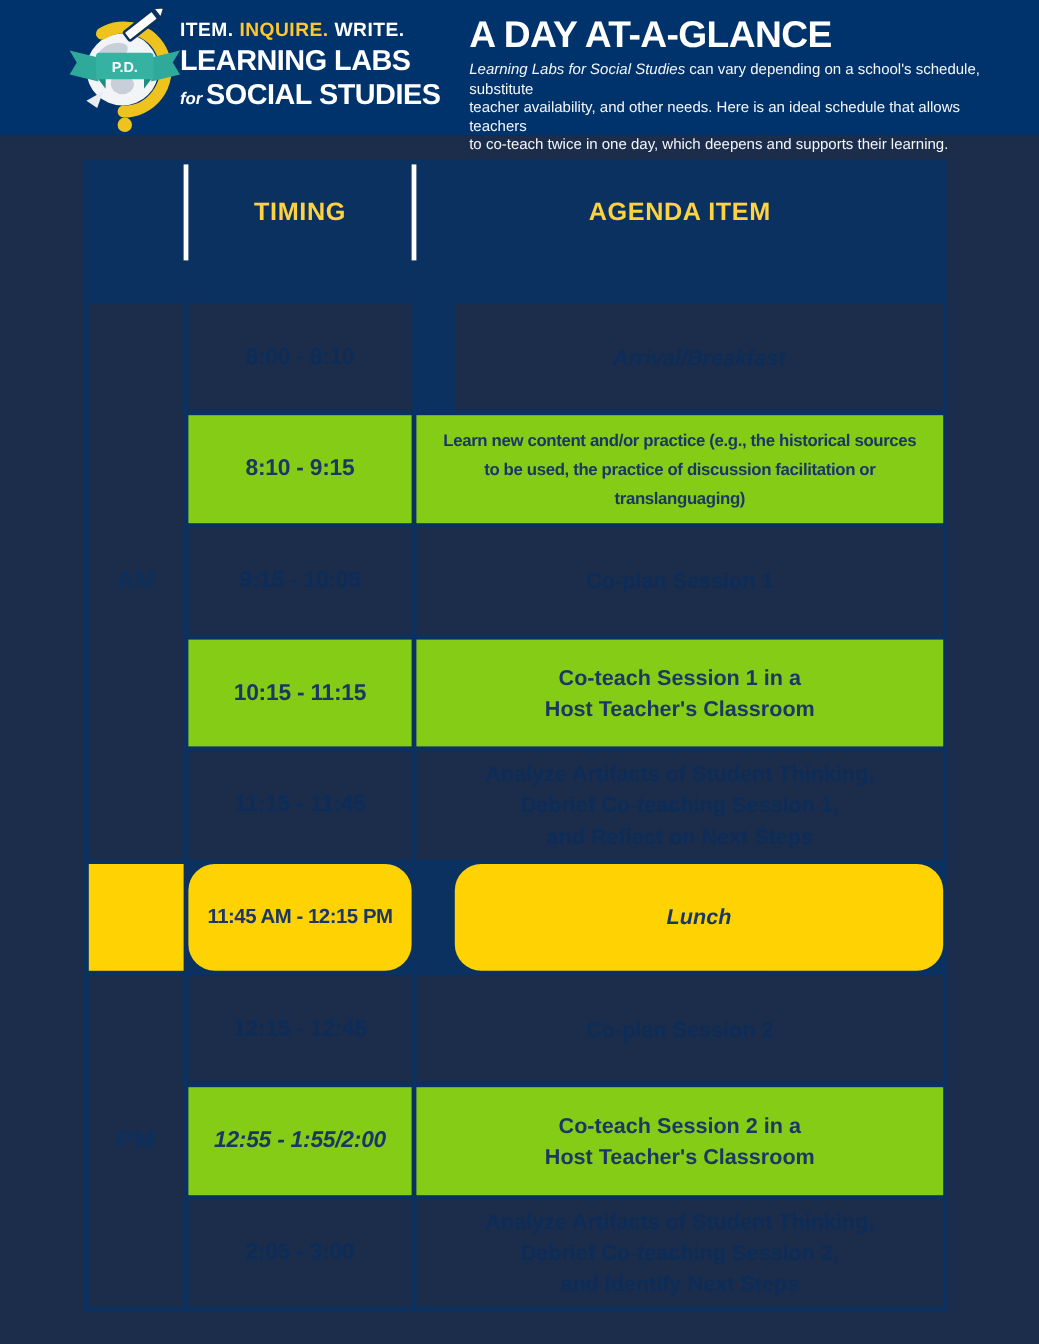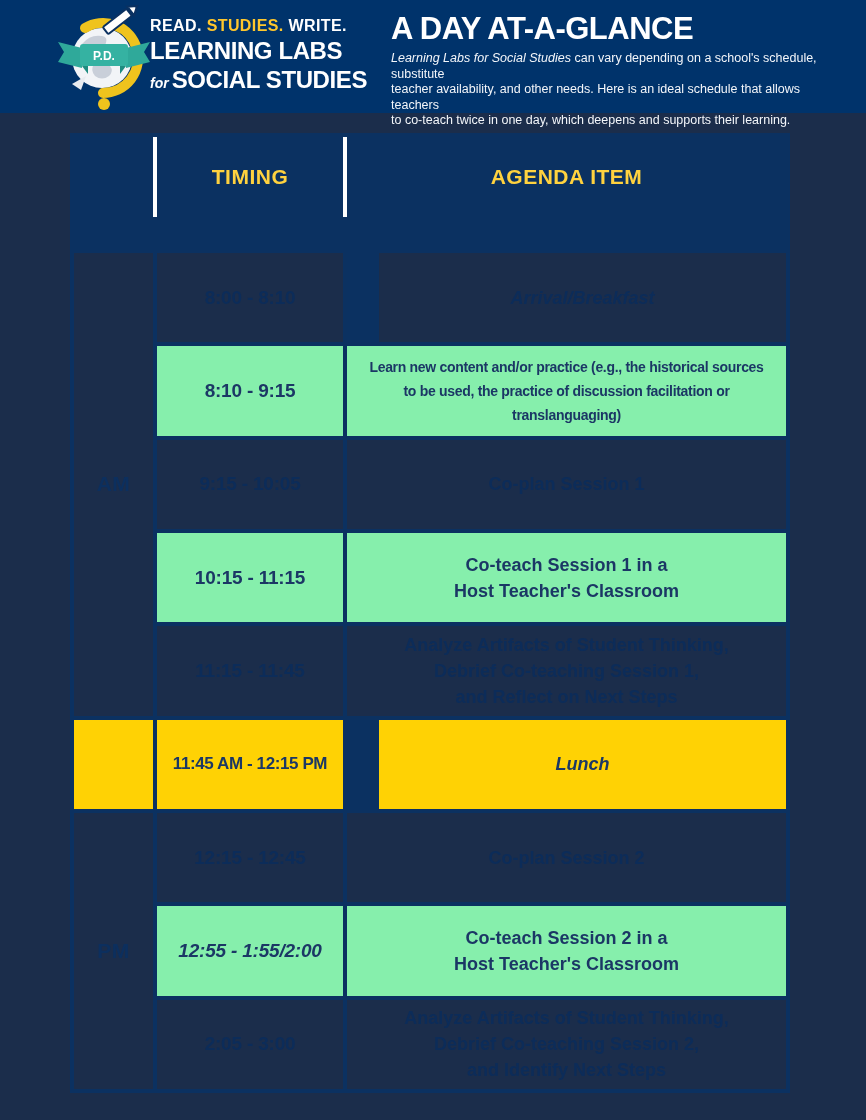--- a/index.html
+++ b/index.html
@@ -44,22 +44,22 @@
     grid-column:1;background:#1B2D4B;color:#0C2F5E;
     font-size:21px;font-weight:bold;letter-spacing:.5px;}
   .glabel.am{grid-row:1 / span 5;}
   .glabel.lunchcell{grid-row:6;background:#FFD204;}
   .glabel.pm{grid-row:7 / span 3;}
   .cell{display:flex;align-items:center;justify-content:center;
     text-align:center;font-weight:bold;padding:4px 6px;box-sizing:border-box;}
   .cell.timing{grid-column:2;font-size:19px;letter-spacing:-.2px;}
   .cell.agenda{grid-column:3;font-size:18px;line-height:26px;white-space:pre-line;}
   .cell.dim{background:#1B2D4B;color:#0C2C59;}
-  .cell.light{background:#86efac;color:#1B3765;}
-  .cell.lunch{background:#FFD204;color:#1B3765;}
+  .cell.light{background:#84cc16;color:#1B3765;}
+  .cell.lunch{background:#FFD204;color:#1B3765;border-radius:22px;}
   .cell.italic{font-style:italic;margin-left:32px;}
   .cell.sm{font-size:17px;letter-spacing:-.4px;}
   .cell.xs{font-size:14px;letter-spacing:-.3px;line-height:24px;}
 </style>
 </head>
 <body>
 
 <div class="page">
 
   <div class="band">
@@ -87,21 +87,21 @@
           <path d="M96 38 L72 44 L72 64 L96 58 L90 48 Z" fill="#2FA99A"></path>
           <path d="M28 62 L34 70 L34 60 Z" fill="#1E8C80"></path>
           <path d="M72 62 L66 70 L66 60 Z" fill="#1E8C80"></path>
           <rect x="26" y="40" width="48" height="22" rx="3" fill="#35B2A2"></rect>
           <text x="50" y="56" text-anchor="middle" font-family="Liberation Sans, sans-serif" font-size="12" font-weight="bold" fill="#FFFFFF">P.D.</text>
         </g>
       </svg>
     </div>
 
     <div class="brand">
-      <div class="tagline"><span>READ.</span> <span class="inq">STUDIES.</span> <span>WRITE.</span></div>
+      <div class="tagline"><span>ITEM.</span> <span class="inq">INQUIRE.</span> <span>WRITE.</span></div>
       <div class="brand-line1">LEARNING LABS</div>
       <div class="brand-line2"><span class="brand-for">for</span><span>SOCIAL STUDIES</span></div>
     </div>
 
     <div class="title-block">
       <div class="main-title">A DAY AT-A-GLANCE</div>
       <div class="subtitle"><span class="ital">Learning Labs for Social Studies</span><span> can vary depending on a school's schedule, substitute
 teacher availability, and other needs. Here is an ideal schedule that allows teachers
 to co-teach twice in one day, which deepens and supports their learning.</span></div>
     </div>

